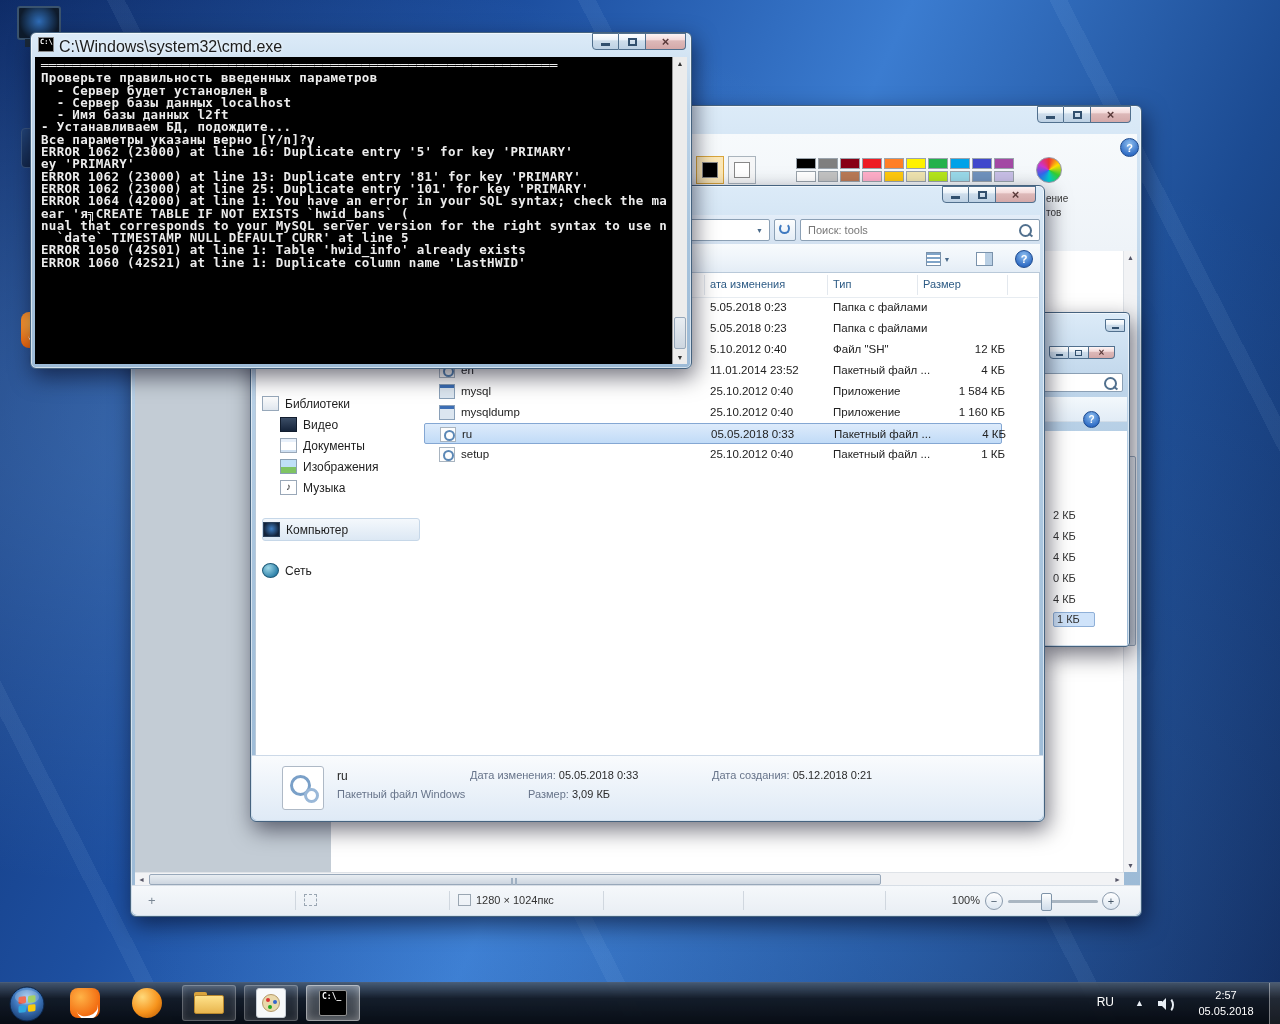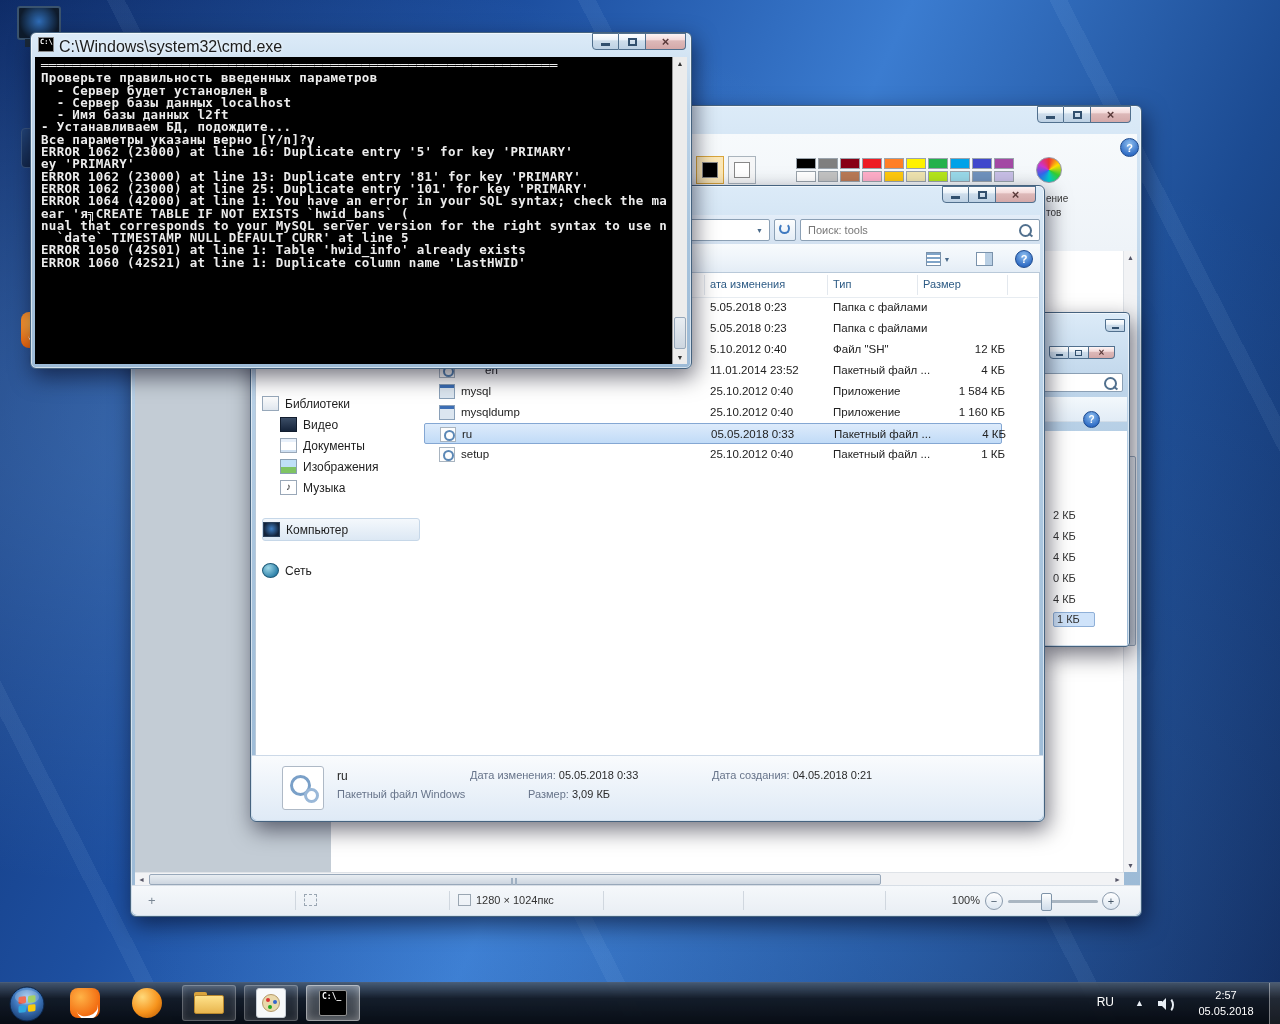--- a/index.html
+++ b/index.html
@@ -399,21 +399,21 @@
         </div>
         <div class="frow">
           <span class="fic f-file" style="left:15px;"></span>
           <span style="left:37px;"></span>
           <span style="left:286px;">5.10.2012 0:40</span>
           <span style="left:409px;">Файл "SH"</span>
           <span style="left:493px;width:88px;text-align:right;">12 КБ</span>
         </div>
         <div class="frow">
           <span class="fic f-batch" style="left:15px;"></span>
-          <span style="left:37px;margin-left:24px;">en</span>
+          <span style="left:37px;">en</span>
           <span style="left:286px;">11.01.2014 23:52</span>
           <span style="left:409px;">Пакетный файл ...</span>
           <span style="left:493px;width:88px;text-align:right;">4 КБ</span>
         </div>
         <div class="frow">
           <span class="fic f-app" style="left:15px;"></span>
           <span style="left:37px;">mysql</span>
           <span style="left:286px;">25.10.2012 0:40</span>
           <span style="left:409px;">Приложение</span>
           <span style="left:493px;width:88px;text-align:right;">1 584 КБ</span>
@@ -448,21 +448,21 @@
       <div class="abs" style="left:218px;top:13px;">
         <span class="dlabel">Дата изменения:</span>
         <span class="dval">05.05.2018 0:33</span>
       </div>
       <div class="abs" style="left:276px;top:32px;">
         <span class="dlabel">Размер:</span>
         <span class="dval">3,09 КБ</span>
       </div>
       <div class="abs" style="left:460px;top:13px;">
         <span class="dlabel">Дата создания:</span>
-        <span class="dval">04.05.2018 0:21</span>
+        <span class="dval">05.12.2018 0:21</span>
       </div>
     </div>
   </div>
 
   <div class="aero" style="left:30px;top:32px;width:660px;height:335px;">
     <div class="abs" style="left:0;top:0;right:0;height:24px;"></div>
     <div class="cmdicon">C:\</div>
     <div class="cmdtitle">C:\Windows\system32\cmd.exe</div>
     <div class="capbtns" style="right:5px;top:0;">
       <div class="capbtn">

